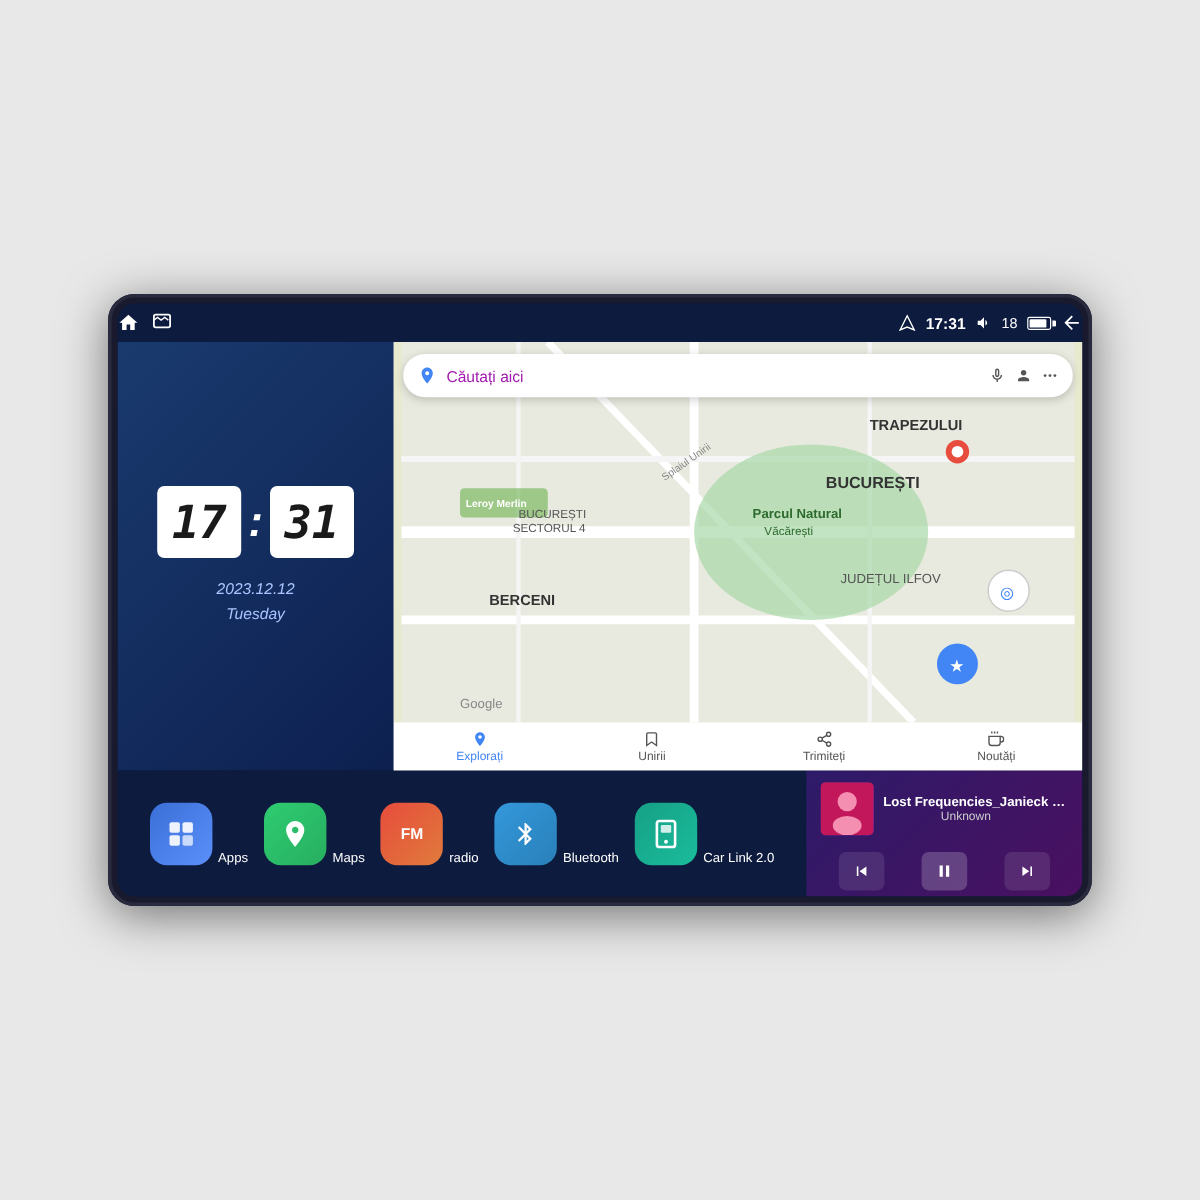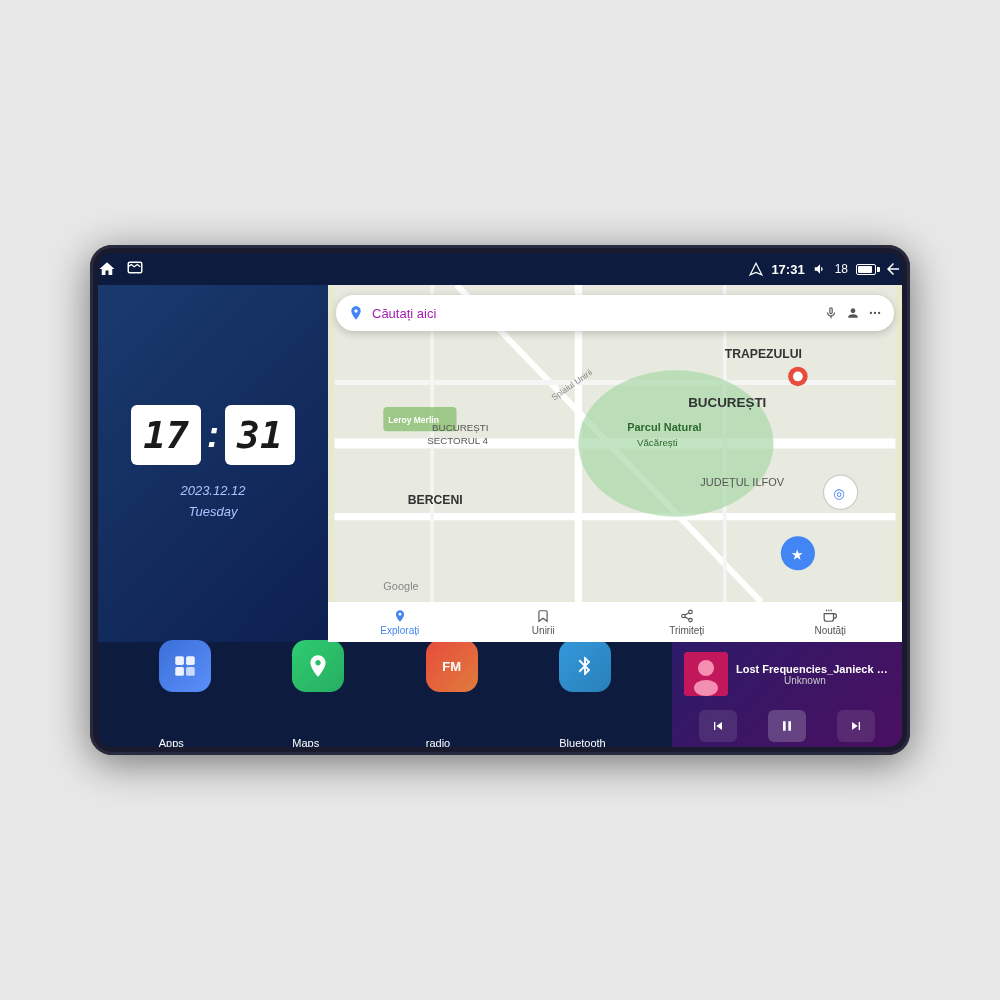--- a/index.html
+++ b/index.html
@@ -209,21 +209,21 @@
     .apps-bar {
       flex: 1;
       display: flex;
       align-items: center;
       justify-content: space-around;
       padding: 0 20px;
     }
 
     .app-item {
       display: flex;
-      flex-direction: column;
+      flex-direction: row;
       align-items: flex-start;
       gap: 5px;
       cursor: pointer;
     }
 
     .app-icon {
       width: 52px;
       height: 52px;
       border-radius: 14px;
       display: flex;
@@ -542,20 +542,30 @@
 
           <div class="app-item">
             <div class="app-icon icon-bluetooth">
               <svg width="22" height="22" viewBox="0 0 24 24" fill="white">
                 <path d="M17.71 7.71L12 2h-1v7.59L6.41 5 5 6.41 10.59 12 5 17.59 6.41 19 11 14.41V22h1l5.71-5.71-4.3-4.29 4.3-4.29zM13 5.83l1.88 1.88L13 9.59V5.83zm1.88 10.46L13 18.17v-3.76l1.88 1.88z"></path>
               </svg>
             </div>
             <span class="app-label">Bluetooth</span>
           </div>
 
+          <div class="app-item">
+            <div class="app-icon icon-carlink">
+              <svg width="26" height="26" viewBox="0 0 24 24" fill="white">
+                <rect x="5" y="2" width="14" height="20" rx="2" fill="none" stroke="white" stroke-width="2"></rect>
+                <rect x="8" y="5" width="8" height="6" rx="1" fill="white" opacity="0.8"></rect>
+                <circle cx="12" cy="18" r="1.5" fill="white"></circle>
+              </svg>
+            </div>
+            <span class="app-label">Car Link 2.0</span>
+          </div>
 
         </div>
 
         <div class="music-panel">
           <div class="music-track-info">
             <div class="music-album-art">
 
               <svg width="44" height="44" viewBox="0 0 44 44">
                 <rect width="44" height="44" fill="#c2185b"></rect>
                 <circle cx="22" cy="16" r="8" fill="#f48fb1"></circle>

